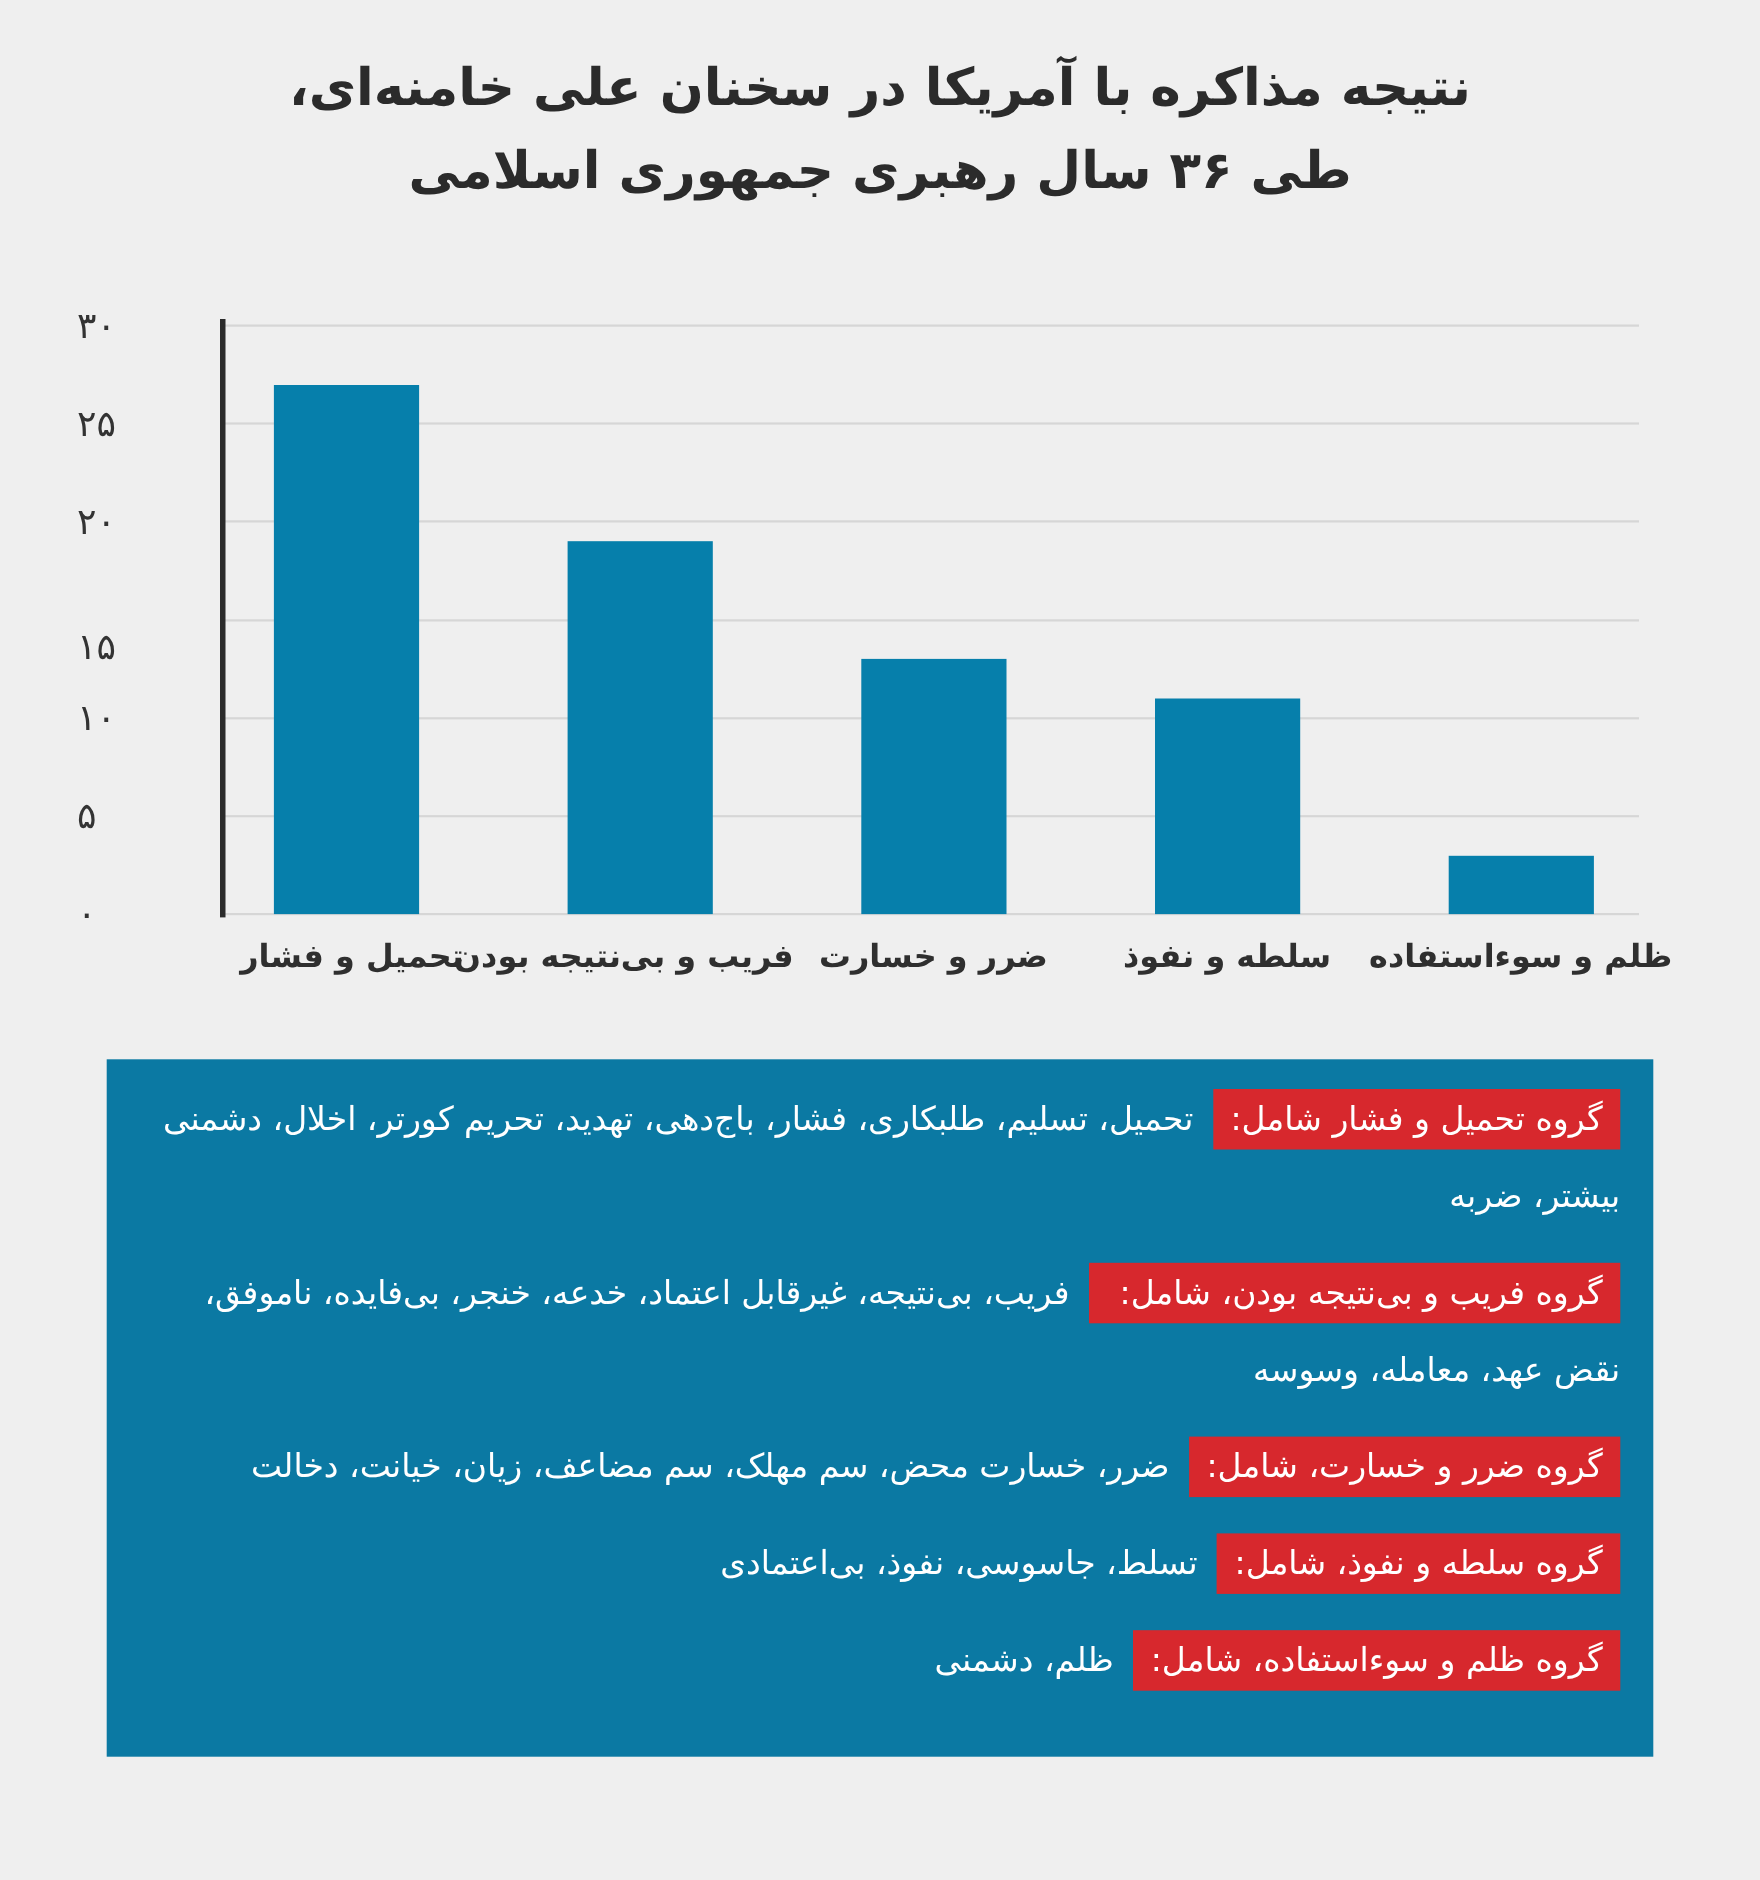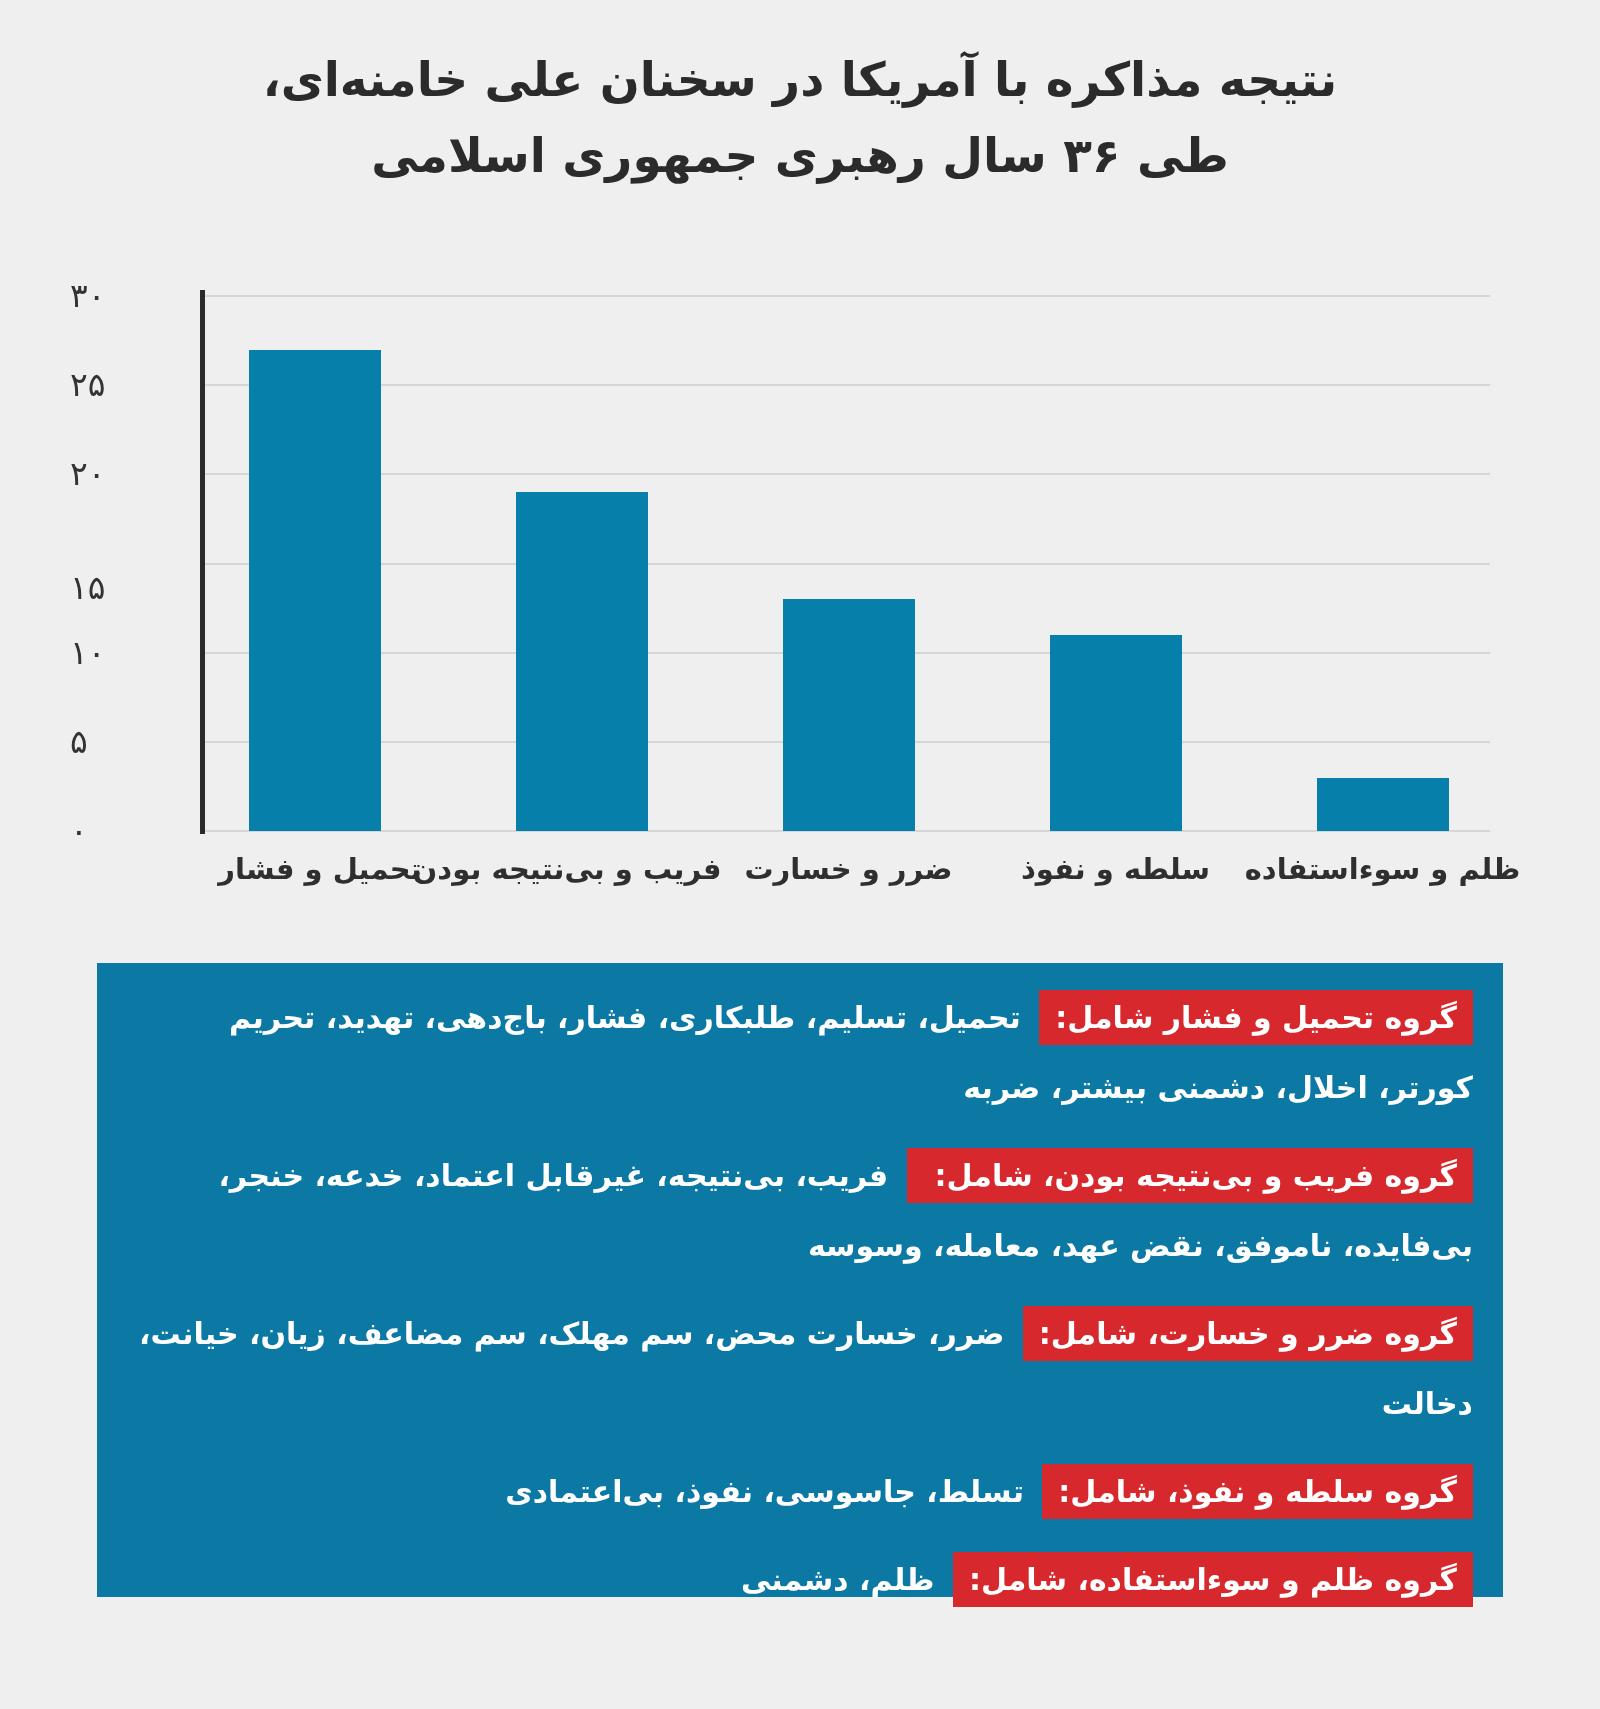--- a/index.html
+++ b/index.html
@@ -38,21 +38,21 @@
   .legend{
     position:absolute;left:97px;top:963px;
     width:1406px;height:634px;
     box-sizing:border-box;
     padding:20px 30px 0 30px;
     text-align:right;
   }
   .legend-entry{
     margin:0 0 18px 0;
     font-size:30px;line-height:70px;
-    color:#ffffff;font-weight:bold;
+    color:#ffffff;font-weight:normal;
   }
   .legend-label{
     color:#ffffff;
     padding:10px 16px;
     margin-left:8px;
     -webkit-box-decoration-break:clone;
     box-decoration-break:clone;
   }
 </style>
 </head>

